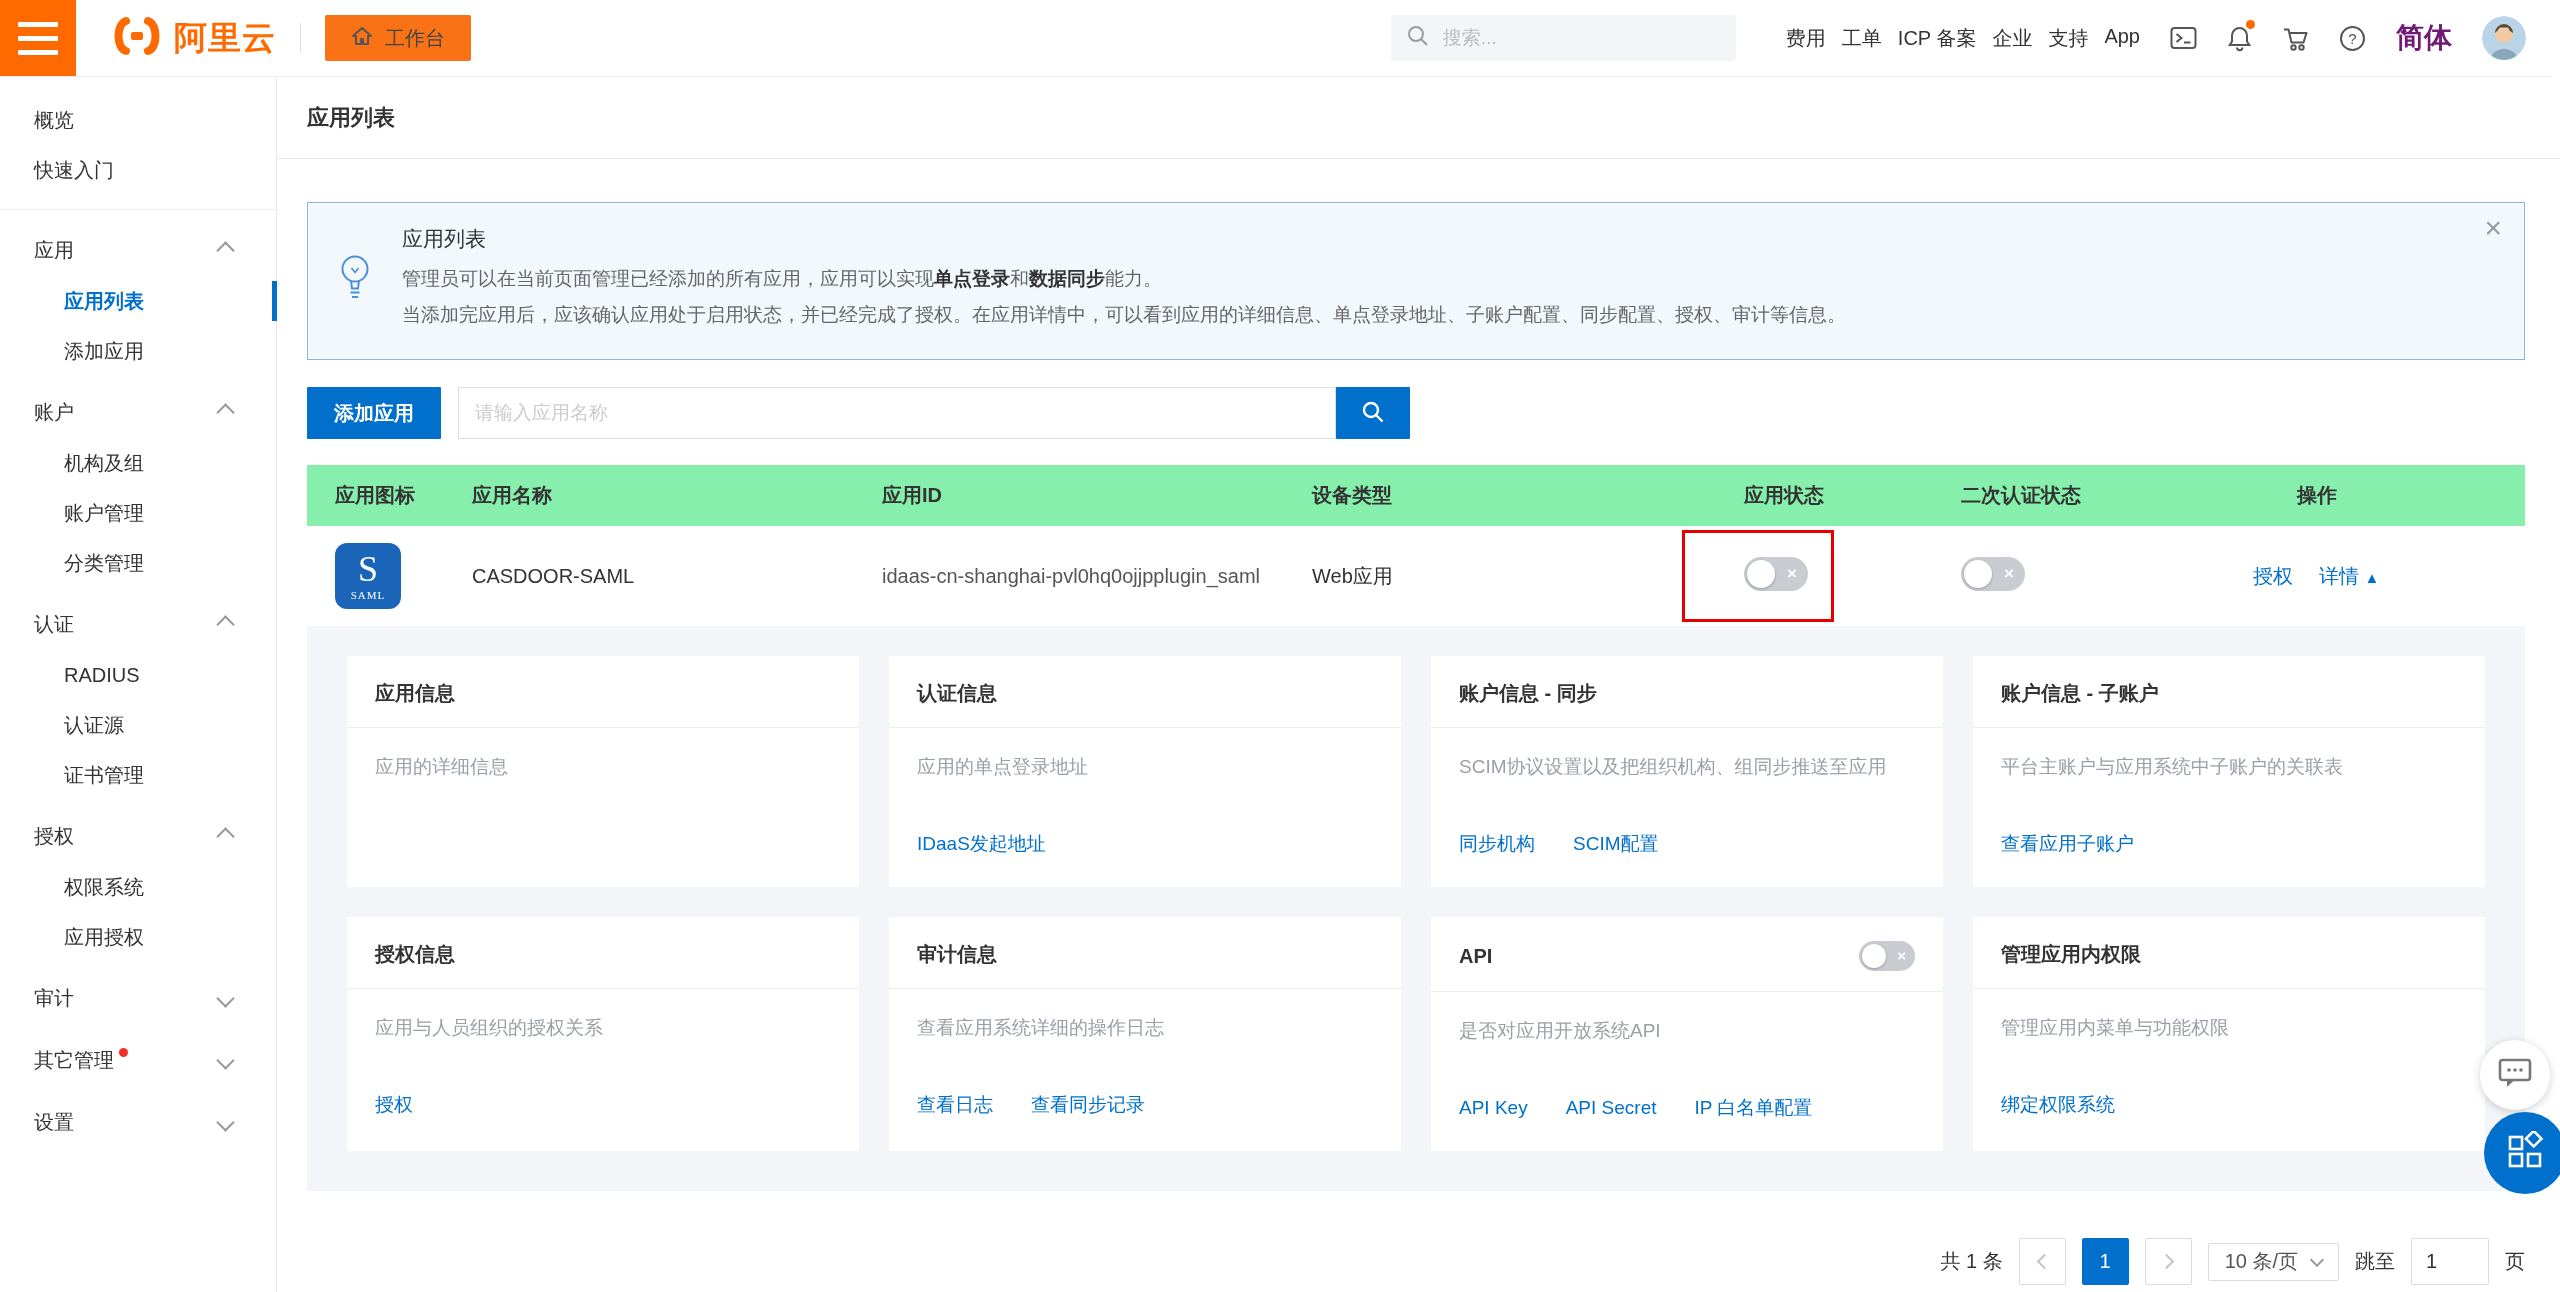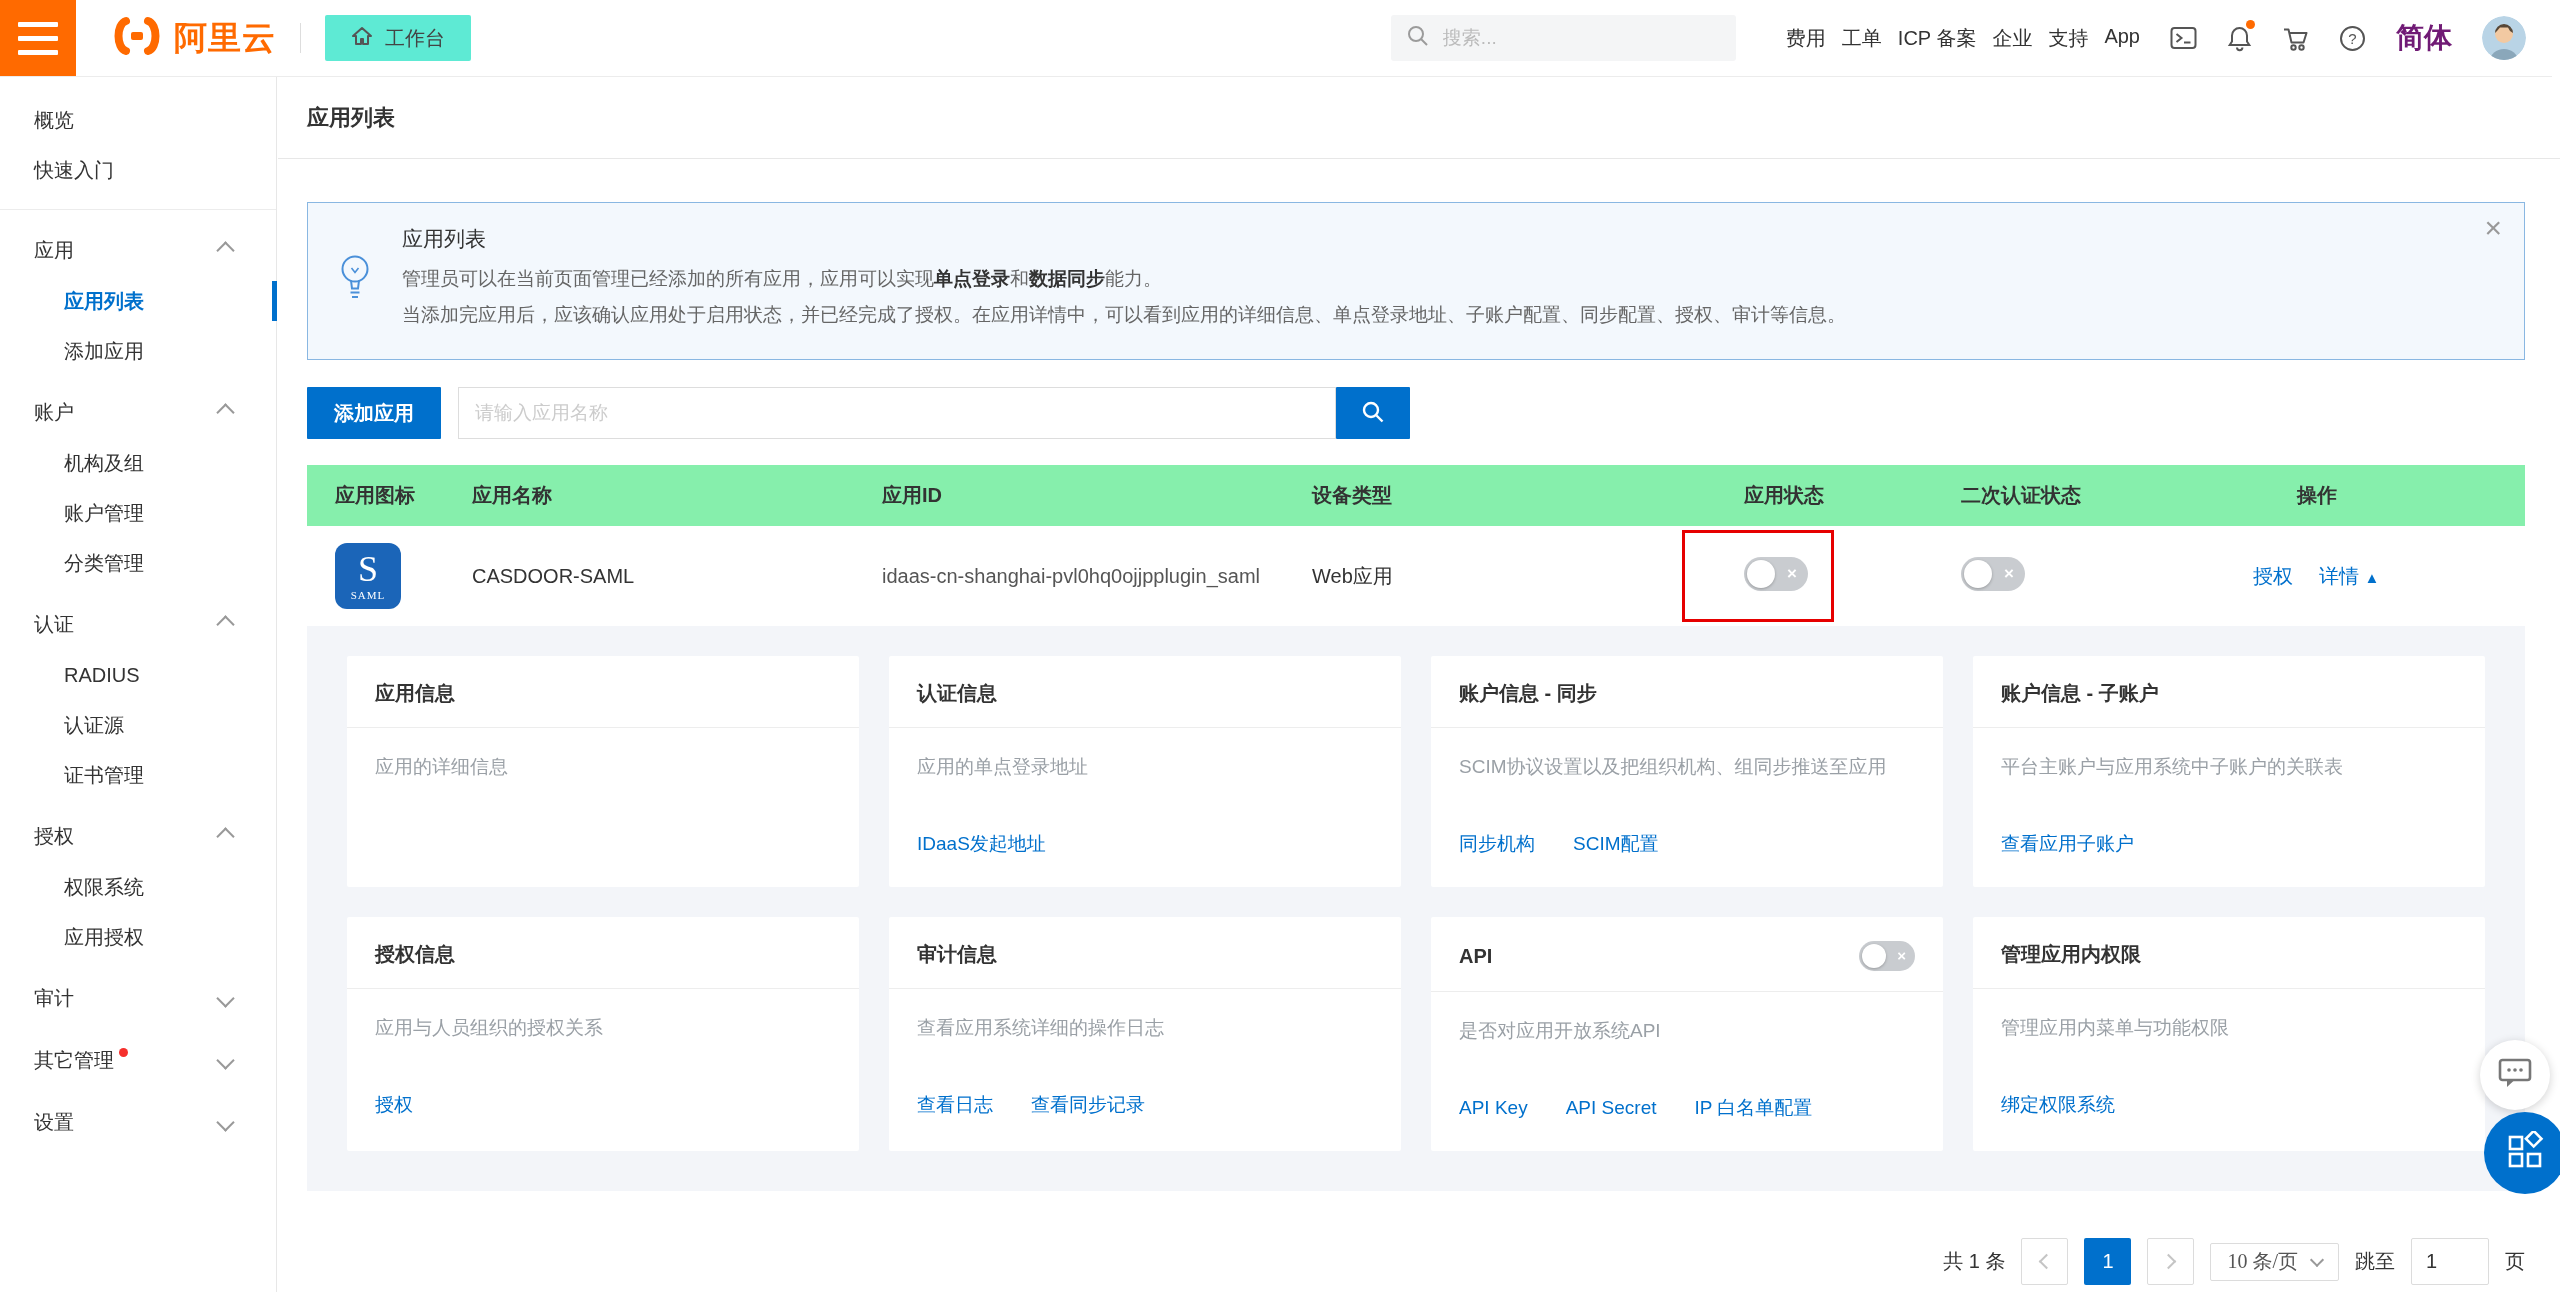--- a/index.html
+++ b/index.html
@@ -8,21 +8,21 @@
 
   
   .topbar{position:absolute;top:0;left:0;right:8px;height:76px;background:#fff;
           border-bottom:1px solid #ececec;display:flex;align-items:center;z-index:9;}
   .burger{width:76px;height:76px;background:#ff6a00;display:flex;flex-direction:column;
           align-items:center;justify-content:center;gap:9px;cursor:pointer;flex:0 0 auto;}
   .burger i{display:block;width:40px;height:5px;background:#fff;border-radius:1px;}
   .logo{display:flex;align-items:center;gap:10px;margin-left:34px;}
   .logo-cn{color:#ff6a00;font-size:33px;font-weight:bold;letter-spacing:1px;}
   .top-divider{width:1px;height:30px;background:#ddd;margin:0 24px;}
-  .workbench{height:46px;background:#5eead4;display:flex;align-items:center;gap:12px;
+  .workbench{height:46px;background:#f97316;display:flex;align-items:center;gap:12px;
              padding:0 26px;font-size:20px;color:#444;cursor:pointer;border-radius:2px;}
   .top-right{margin-left:auto;display:flex;align-items:center;gap:30px;padding-right:26px;}
   .top-search{width:345px;height:46px;background:#f4f5f6;border-radius:3px;display:flex;
               align-items:center;gap:12px;padding:0 16px;box-sizing:border-box;}
   .top-search input{border:none;background:transparent;outline:none;font-size:19px;
                     color:#333;width:100%;font-family:inherit;}
   .top-search input::placeholder{color:#bbb;}
   .top-nav{display:flex;gap:16px;font-size:20px;color:#333;margin-left:20px;white-space:nowrap;}
   .top-nav span{cursor:pointer;}
   .icon-btn{position:relative;display:flex;align-items:center;cursor:pointer;}
@@ -118,21 +118,21 @@
   .pagination{margin-top:47px;display:flex;justify-content:flex-end;align-items:center;
               gap:16px;font-size:20px;color:#333;padding-bottom:24px;}
   .pg-btn{width:47px;height:47px;border:1px solid #dcdcdc;background:#fff;display:flex;
           align-items:center;justify-content:center;border-radius:2px;cursor:pointer;box-sizing:border-box;}
   .pg-btn .chev{border-color:#c5c5c5;width:9px;height:9px;}
   .chev.left{transform:rotate(135deg);margin-left:4px;}
   .chev.right{transform:rotate(-45deg);margin-right:4px;}
   .pg-cur{width:47px;height:47px;background:#0070cc;color:#fff;display:flex;align-items:center;
           justify-content:center;border-radius:2px;cursor:pointer;}
   .pg-size{height:38px;border:1px solid #dcdcdc;display:flex;align-items:center;gap:14px;
-           padding:0 16px;border-radius:2px;color:#555;cursor:pointer;box-sizing:border-box;font-family:Liberation Serif, serif;}
+           padding:0 16px;border-radius:2px;color:#555;cursor:pointer;box-sizing:border-box;}
   .pg-size .chev{width:8px;height:8px;margin-top:-4px;}
   .pg-jump-input{width:78px;height:47px;border:1px solid #dcdcdc;border-radius:2px;padding:0 14px;
                  font-size:20px;color:#333;box-sizing:border-box;outline:none;font-family:inherit;}
 
   .float-chat{position:absolute;right:10px;top:1040px;width:70px;height:70px;border-radius:50%;
               background:#fff;box-shadow:0 2px 10px rgba(0,0,0,.18);display:flex;align-items:center;
               justify-content:center;cursor:pointer;z-index:8;}
   .float-apps{position:absolute;right:-6px;top:1112px;width:82px;height:82px;border-radius:50%;
               background:#0070cc;display:flex;align-items:center;justify-content:center;cursor:pointer;z-index:8;}
 </style>

